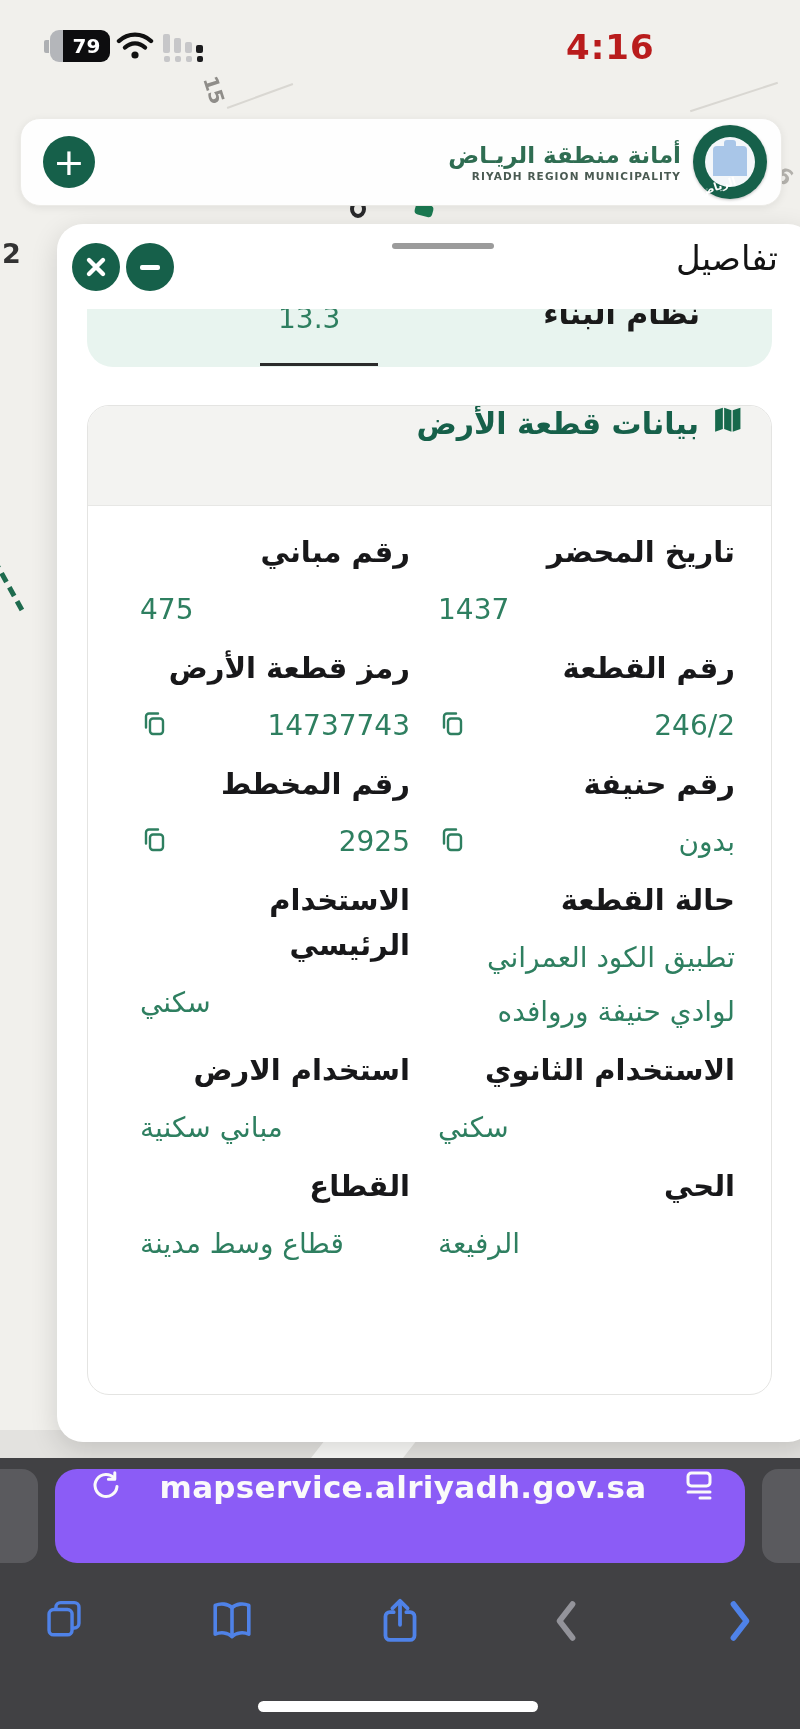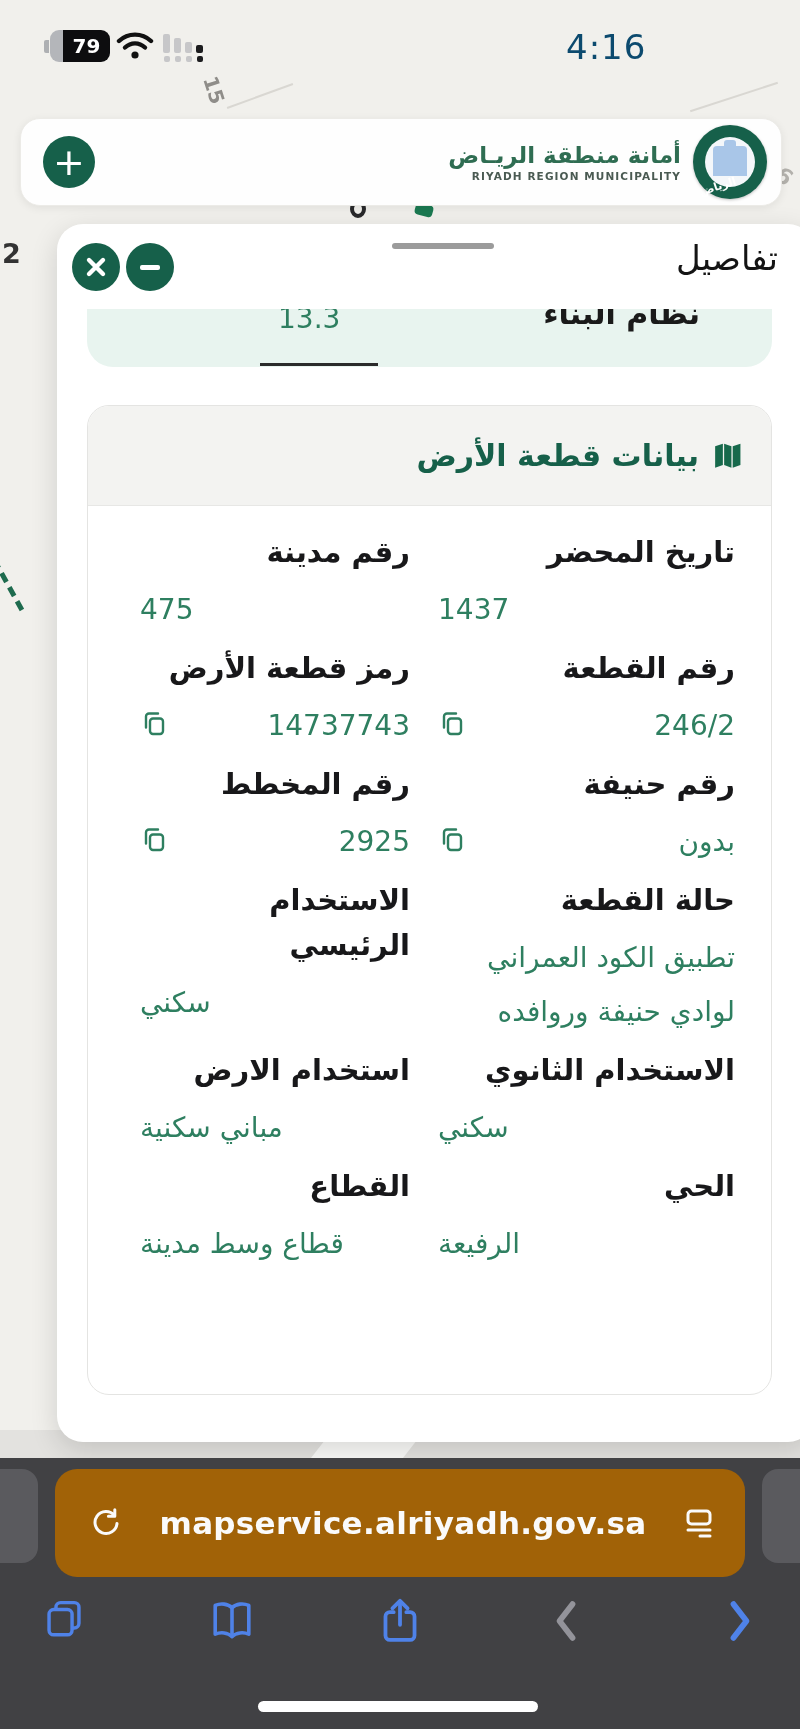--- a/index.html
+++ b/index.html
@@ -29,21 +29,21 @@
   .battery-body { width:60px; height:32px; border-radius:9px; overflow:hidden; display:flex; }
   .battery-empty { width:13px; background:#b4b6ba; }
   .battery-fill { flex:1; background:#0d0d0f; color:#fff; font-size:20px; font-weight:700;
                   display:flex; align-items:center; justify-content:center; }
   .wifi { position:absolute; left:116px; top:30px; }
   .cellular { position:absolute; left:163px; top:34px; display:flex; align-items:flex-end; gap:4px; height:28px; }
   .cell-col { display:flex; flex-direction:column; align-items:center; justify-content:flex-end; gap:3px; }
   .cell-bar { width:7px; border-radius:2px; background:#c7c7c9; }
   .cell-dot { width:6px; height:6px; border-radius:2px; background:#c7c7c9; }
   .cell-col.active .cell-bar, .cell-col.active .cell-dot { background:#1c1c1e; }
-  .clock { position:absolute; left:566px; top:27px; font-size:34px; font-weight:400; color:#0c4a6e; letter-spacing:1px; }
+  .clock { position:absolute; left:566px; top:27px; font-size:34px; font-weight:700; color:#b91c1c; letter-spacing:1px; }
 
   
   .appbar {
     position:absolute; left:20px; top:118px; width:762px; height:88px; z-index:3;
     background:#fefefe; border-radius:20px; border:1px solid #ecebe7;
     box-shadow:0 2px 8px rgba(0,0,0,.07);
     display:flex; align-items:center;
   }
   .add-btn {
     width:52px; height:52px; border-radius:50%; background:var(--green);
@@ -91,42 +91,42 @@
   .mint-label { position:absolute; right:72px; top:8px; font-size:30px; font-weight:700; color:#1a1a1a; }
   .mint-value { position:absolute; left:191px; top:14px; font-size:28px; color:var(--valgreen); direction:ltr; }
   .mint-underline { position:absolute; left:173px; top:54px; width:118px; height:3px; background:#2b2b2b; }
 
   .section-card {
     position:absolute; left:30px; top:181px; width:685px; height:990px;
     border:1.5px solid #e4e4e2; border-radius:22px; overflow:hidden; background:#fff;
   }
   .card-header {
     height:100px; background:#f3f3f1; border-bottom:1px solid #e7e7e5;
-    display:flex; align-items:center; direction:rtl; padding:0 28px; gap:14px;
+    display:flex; direction:rtl; padding:0 28px; gap:14px;
   }
   .card-title { color:var(--green); font-size:30px; font-weight:700; }
   .fields-grid {
     direction:rtl; display:grid; grid-template-columns:1.1fr 1fr;
     column-gap:28px; padding:24px 36px 30px 52px;
   }
   .cell { margin-bottom:10px; }
   .flabel { font-size:29px; font-weight:700; color:#18181a; text-align:right; line-height:1.55; }
   .vrow { display:flex; direction:rtl; justify-content:space-between; align-items:flex-start; margin-top:8px; }
   .vrow.noicon { justify-content:flex-end; }
   .fvalue { font-size:28px; color:var(--valgreen); text-align:right; line-height:1.9; unicode-bidi:isolate; }
   .copybtn { cursor:pointer; margin-top:10px; flex:0 0 auto; }
 
   
   .chrome { position:absolute; left:0; top:1458px; width:800px; height:271px; background:#414144; z-index:5; }
   .tab-sliver { position:absolute; top:11px; width:38px; height:94px; background:#5a5a5e; }
   .tab-sliver.left { left:0; border-radius:0 16px 16px 0; }
   .tab-sliver.right { right:0; border-radius:16px 0 0 16px; }
   .addressbar {
-    position:absolute; left:55px; top:11px; width:690px; height:108px;
-    background:#a16207; border-radius:22px; display:flex; align-items:center; cursor:text;
+    position:absolute; left:55px; top:11px; width:690px; height:94px;
+    background:#8b5cf6; border-radius:22px; display:flex; cursor:text;
   }
   .reload { margin-left:34px; display:flex; cursor:pointer; }
   .url { flex:1; text-align:center; color:#fafafa; font-size:31px; font-weight:700; letter-spacing:.3px; }
   .pagemenu { margin-right:30px; display:flex; cursor:pointer; }
   .toolbar { position:absolute; left:0; top:118px; width:800px; height:90px; }
   .tool { position:absolute; top:0; width:90px; height:90px; display:flex; align-items:center; justify-content:center; cursor:pointer; }
   .home-indicator { position:absolute; left:258px; top:243px; width:280px; height:11px; border-radius:6px; background:#ffffff; }
 </style>
 </head>
 <body>
@@ -230,21 +230,21 @@
         <span class="card-title">بيانات قطعة الأرض</span>
       </div>
       <div class="fields-grid">
           <div class="cell">
             <div class="flabel">تاريخ المحضر</div>
             <div class="vrow noicon">
               <div class="fvalue" dir="auto">1437</div>
             </div>
           </div>
           <div class="cell">
-            <div class="flabel">رقم مدينة</div>
+            <div class="flabel">رقم مباني</div>
             <div class="vrow noicon">
               <div class="fvalue" dir="auto">475</div>
             </div>
           </div>
           <div class="cell">
             <div class="flabel">رقم القطعة</div>
             <div class="vrow">
               <div class="fvalue" dir="auto">246/2</div>
               <span class="copybtn"><svg width="28" height="28" viewBox="0 0 28 28" fill="none" stroke="#2e7f60" stroke-width="2.4" stroke-linecap="round" stroke-linejoin="round">
                   <rect x="10" y="9.5" width="13" height="15.5" rx="3"></rect>

